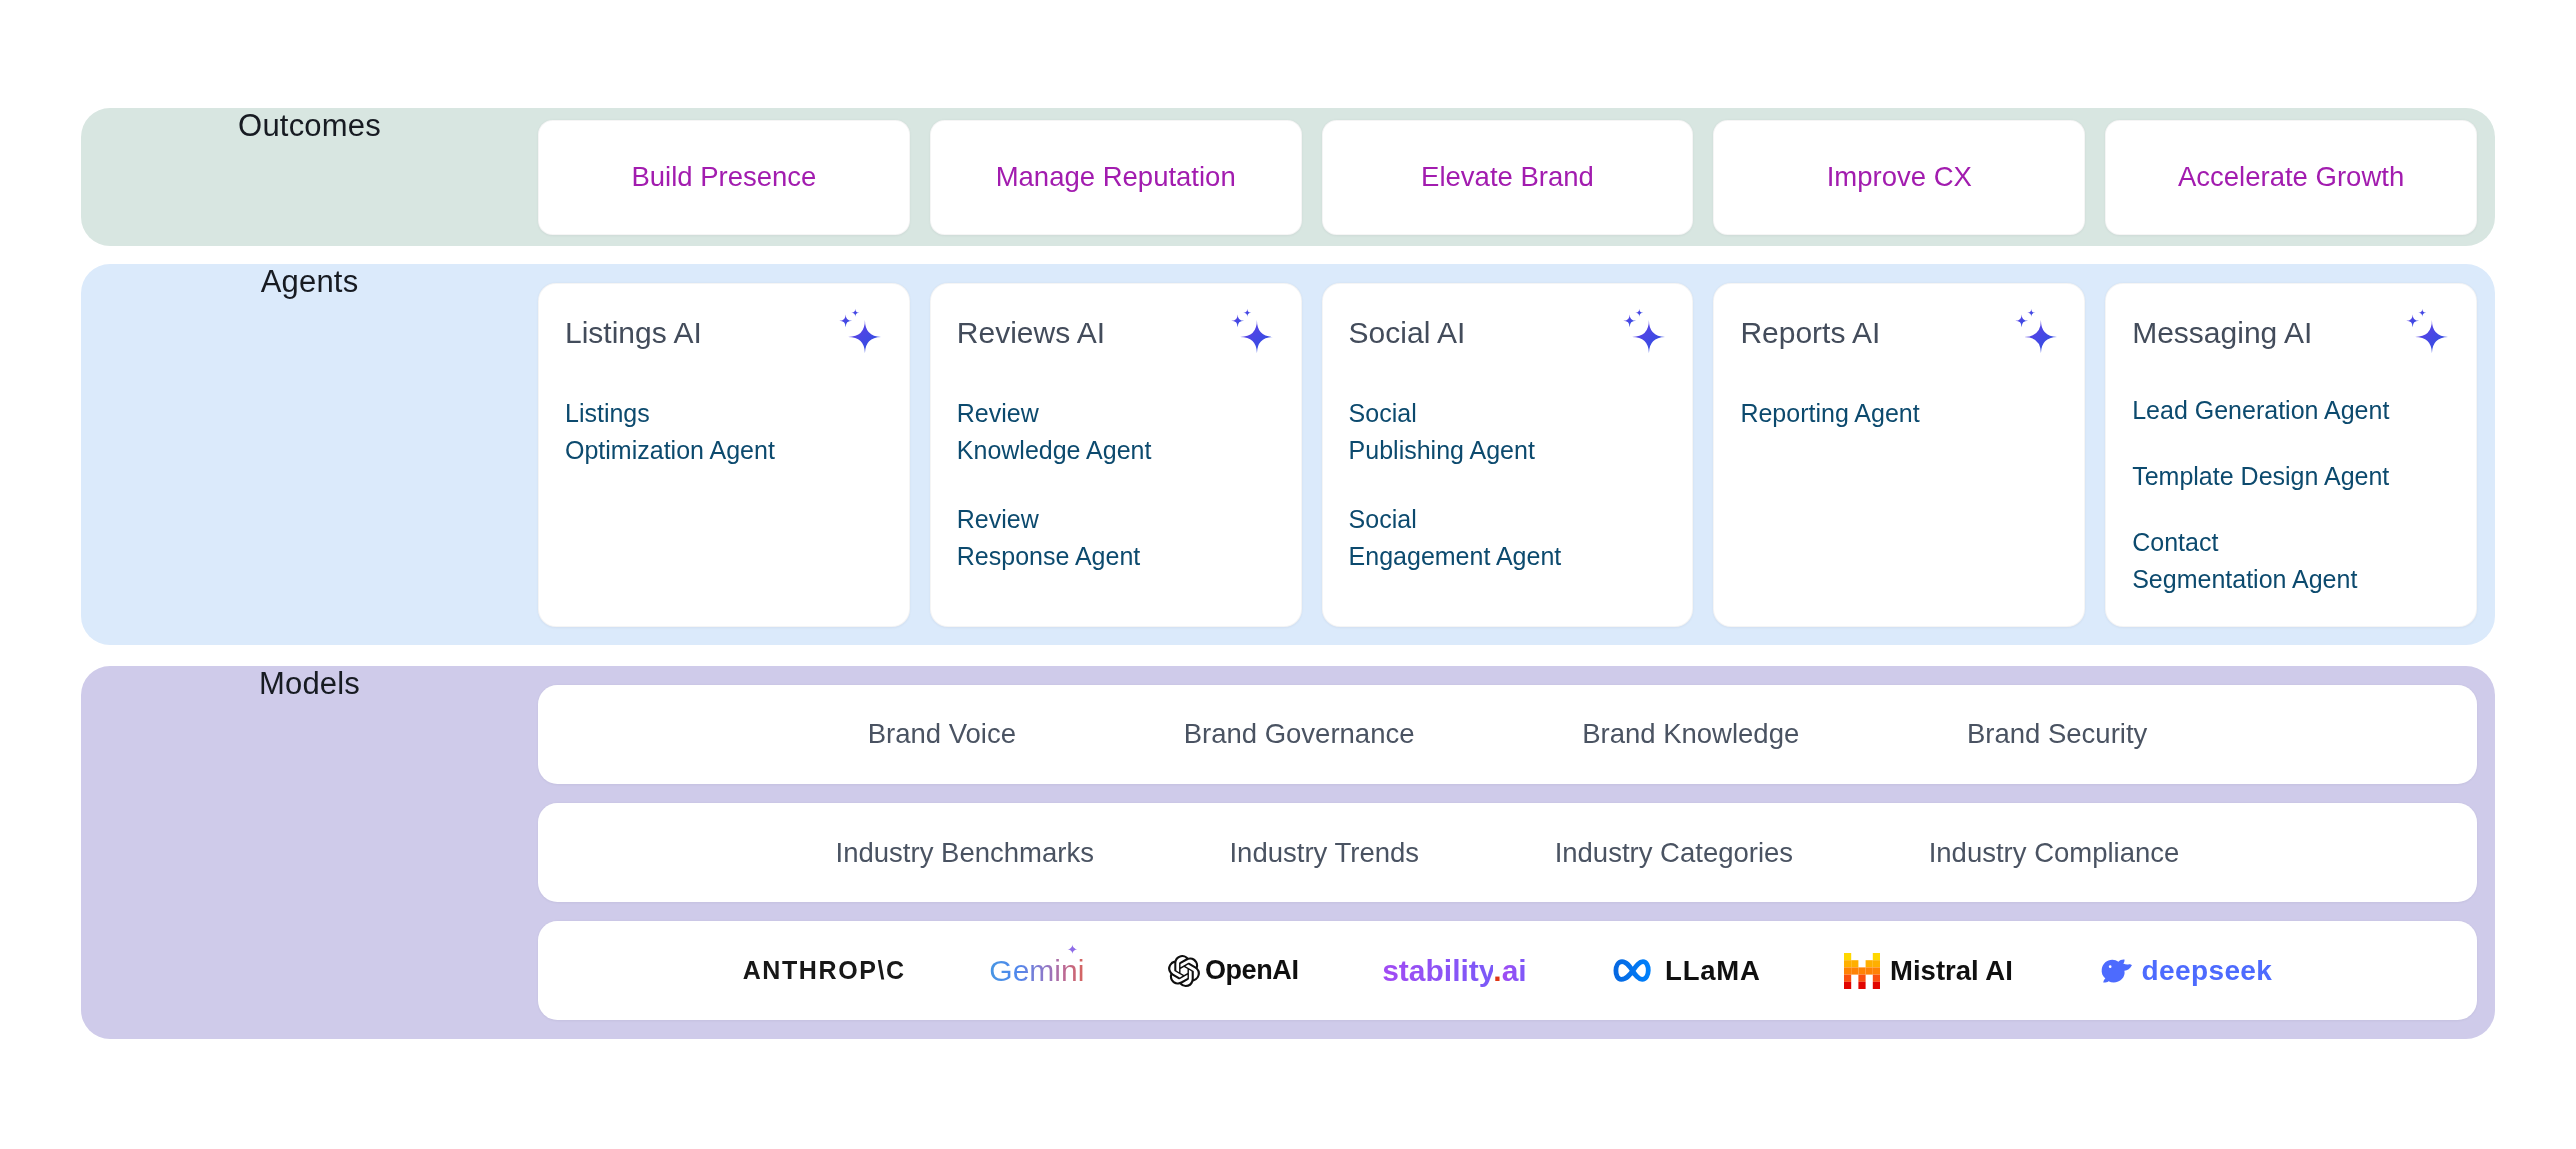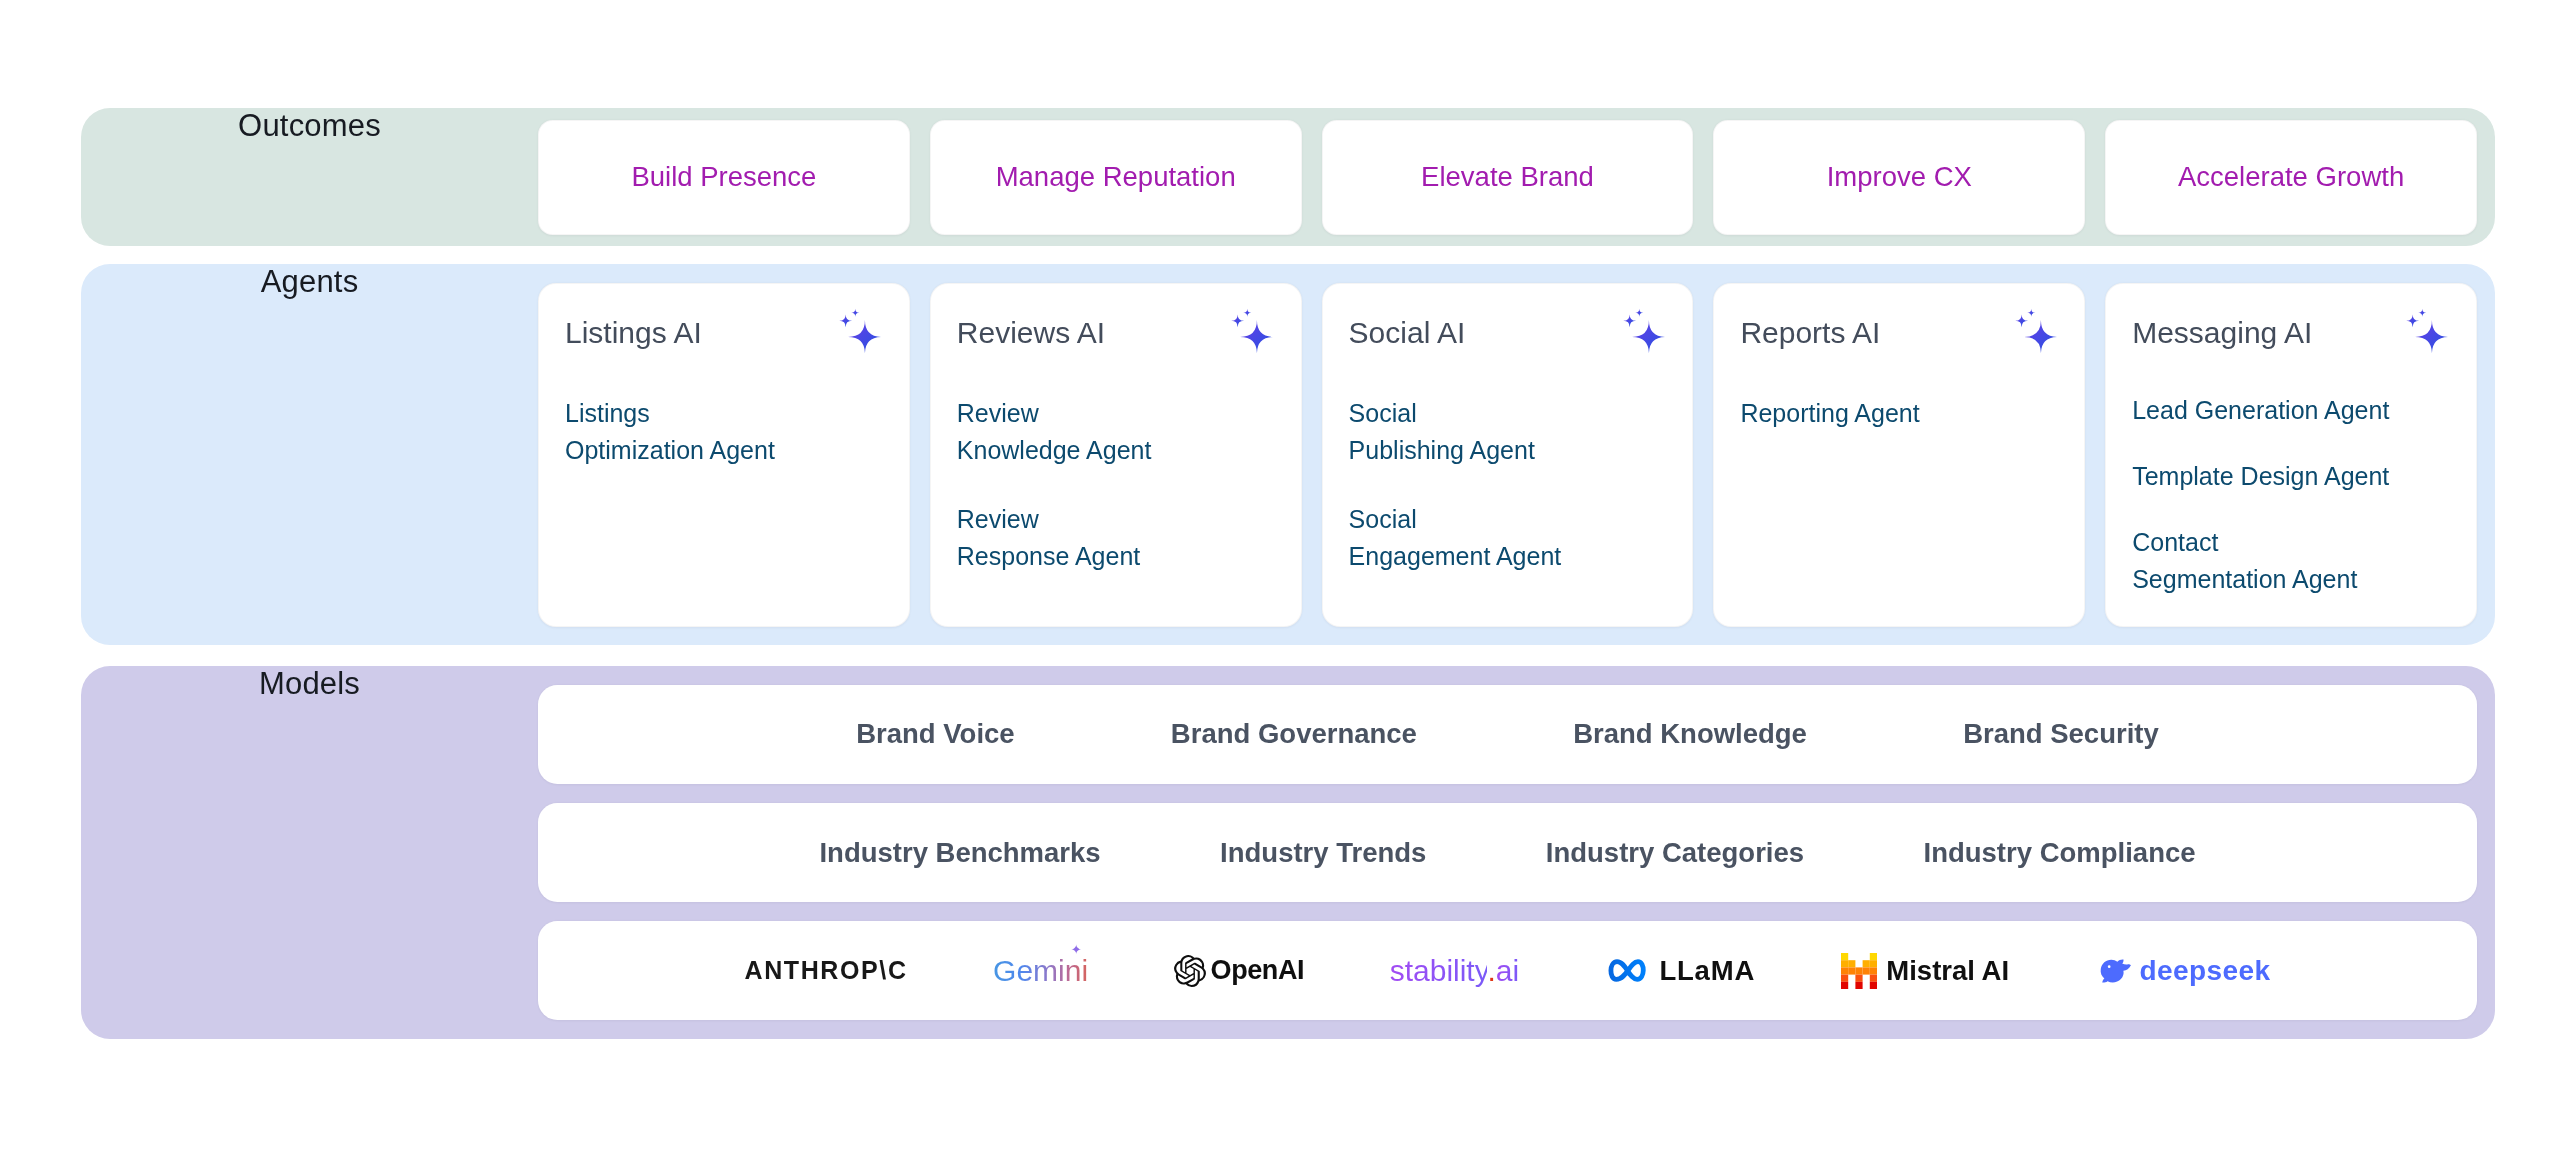--- a/index.html
+++ b/index.html
@@ -71,42 +71,42 @@
     flex:1;display:flex;flex-direction:column;gap:18.6px;
     padding:18.6px 18px 18.6px 0;box-sizing:border-box;align-self:stretch;
   }
   .model-bar{
     flex:1;background:#ffffff;border-radius:19.4px;
     display:flex;align-items:center;justify-content:space-evenly;
     box-shadow:0 0.8px 2.4px rgba(15,23,42,.05);
   }
   .model-bar.caps{padding:0 162px;}
   .model-bar.logos{padding:0 121px;}
-  .cap-item{font-size:27.5px;font-weight:700;color:#4a5362;}
+  .cap-item{font-size:27.5px;font-weight:400;color:#4a5362;}
 
   
   .logo-item{display:flex;align-items:center;gap:9.7px;}
   .logo-anthropic{font-size:25px;font-weight:700;color:#181818;letter-spacing:1.6px;}
   .logo-gemini{position:relative;font-size:30px;font-weight:500;color:#7a7ae0;}
   @supports ((-webkit-background-clip:text)){
     .logo-gemini .grad{
       background:linear-gradient(90deg,#4796e3 0%,#4f87ed 30%,#9177c7 60%,#bd6992 80%,#d6645d 100%);
       -webkit-background-clip:text;background-clip:text;color:transparent;
     }
     .logo-stability .grad{
       background:linear-gradient(90deg,#a24bf3 0%,#7a5af8 100%);
       -webkit-background-clip:text;background-clip:text;color:transparent;
     }
   }
   .gemini-spark{
     position:absolute;top:-11.3px;right:6.5px;font-size:13px;color:#8e6ce8;
   }
   .logo-openai{display:flex;align-items:center;gap:4.9px;}
   .logo-openai .oa-text{font-size:27px;font-weight:600;color:#0f0f0f;letter-spacing:-0.4px;}
-  .logo-stability{font-size:30px;font-weight:400;color:#8a4bf0;}
+  .logo-stability{font-size:30px;font-weight:700;color:#8a4bf0;}
   .logo-stability .dot{color:#e03616;}
   .logo-llama{display:flex;align-items:center;gap:9.7px;}
   .logo-llama .lm-text{font-size:27.5px;font-weight:600;color:#101010;letter-spacing:0.8px;}
   .logo-mistral{display:flex;align-items:center;gap:9.7px;}
   .logo-mistral .ms-text{font-size:27.5px;font-weight:700;color:#101010;}
   .logo-deepseek{display:flex;align-items:center;gap:6px;}
   .logo-deepseek .ds-text{font-size:28px;font-weight:600;color:#4d6bfe;letter-spacing:0.4px;}
 </style>
 </head>
 <body>

